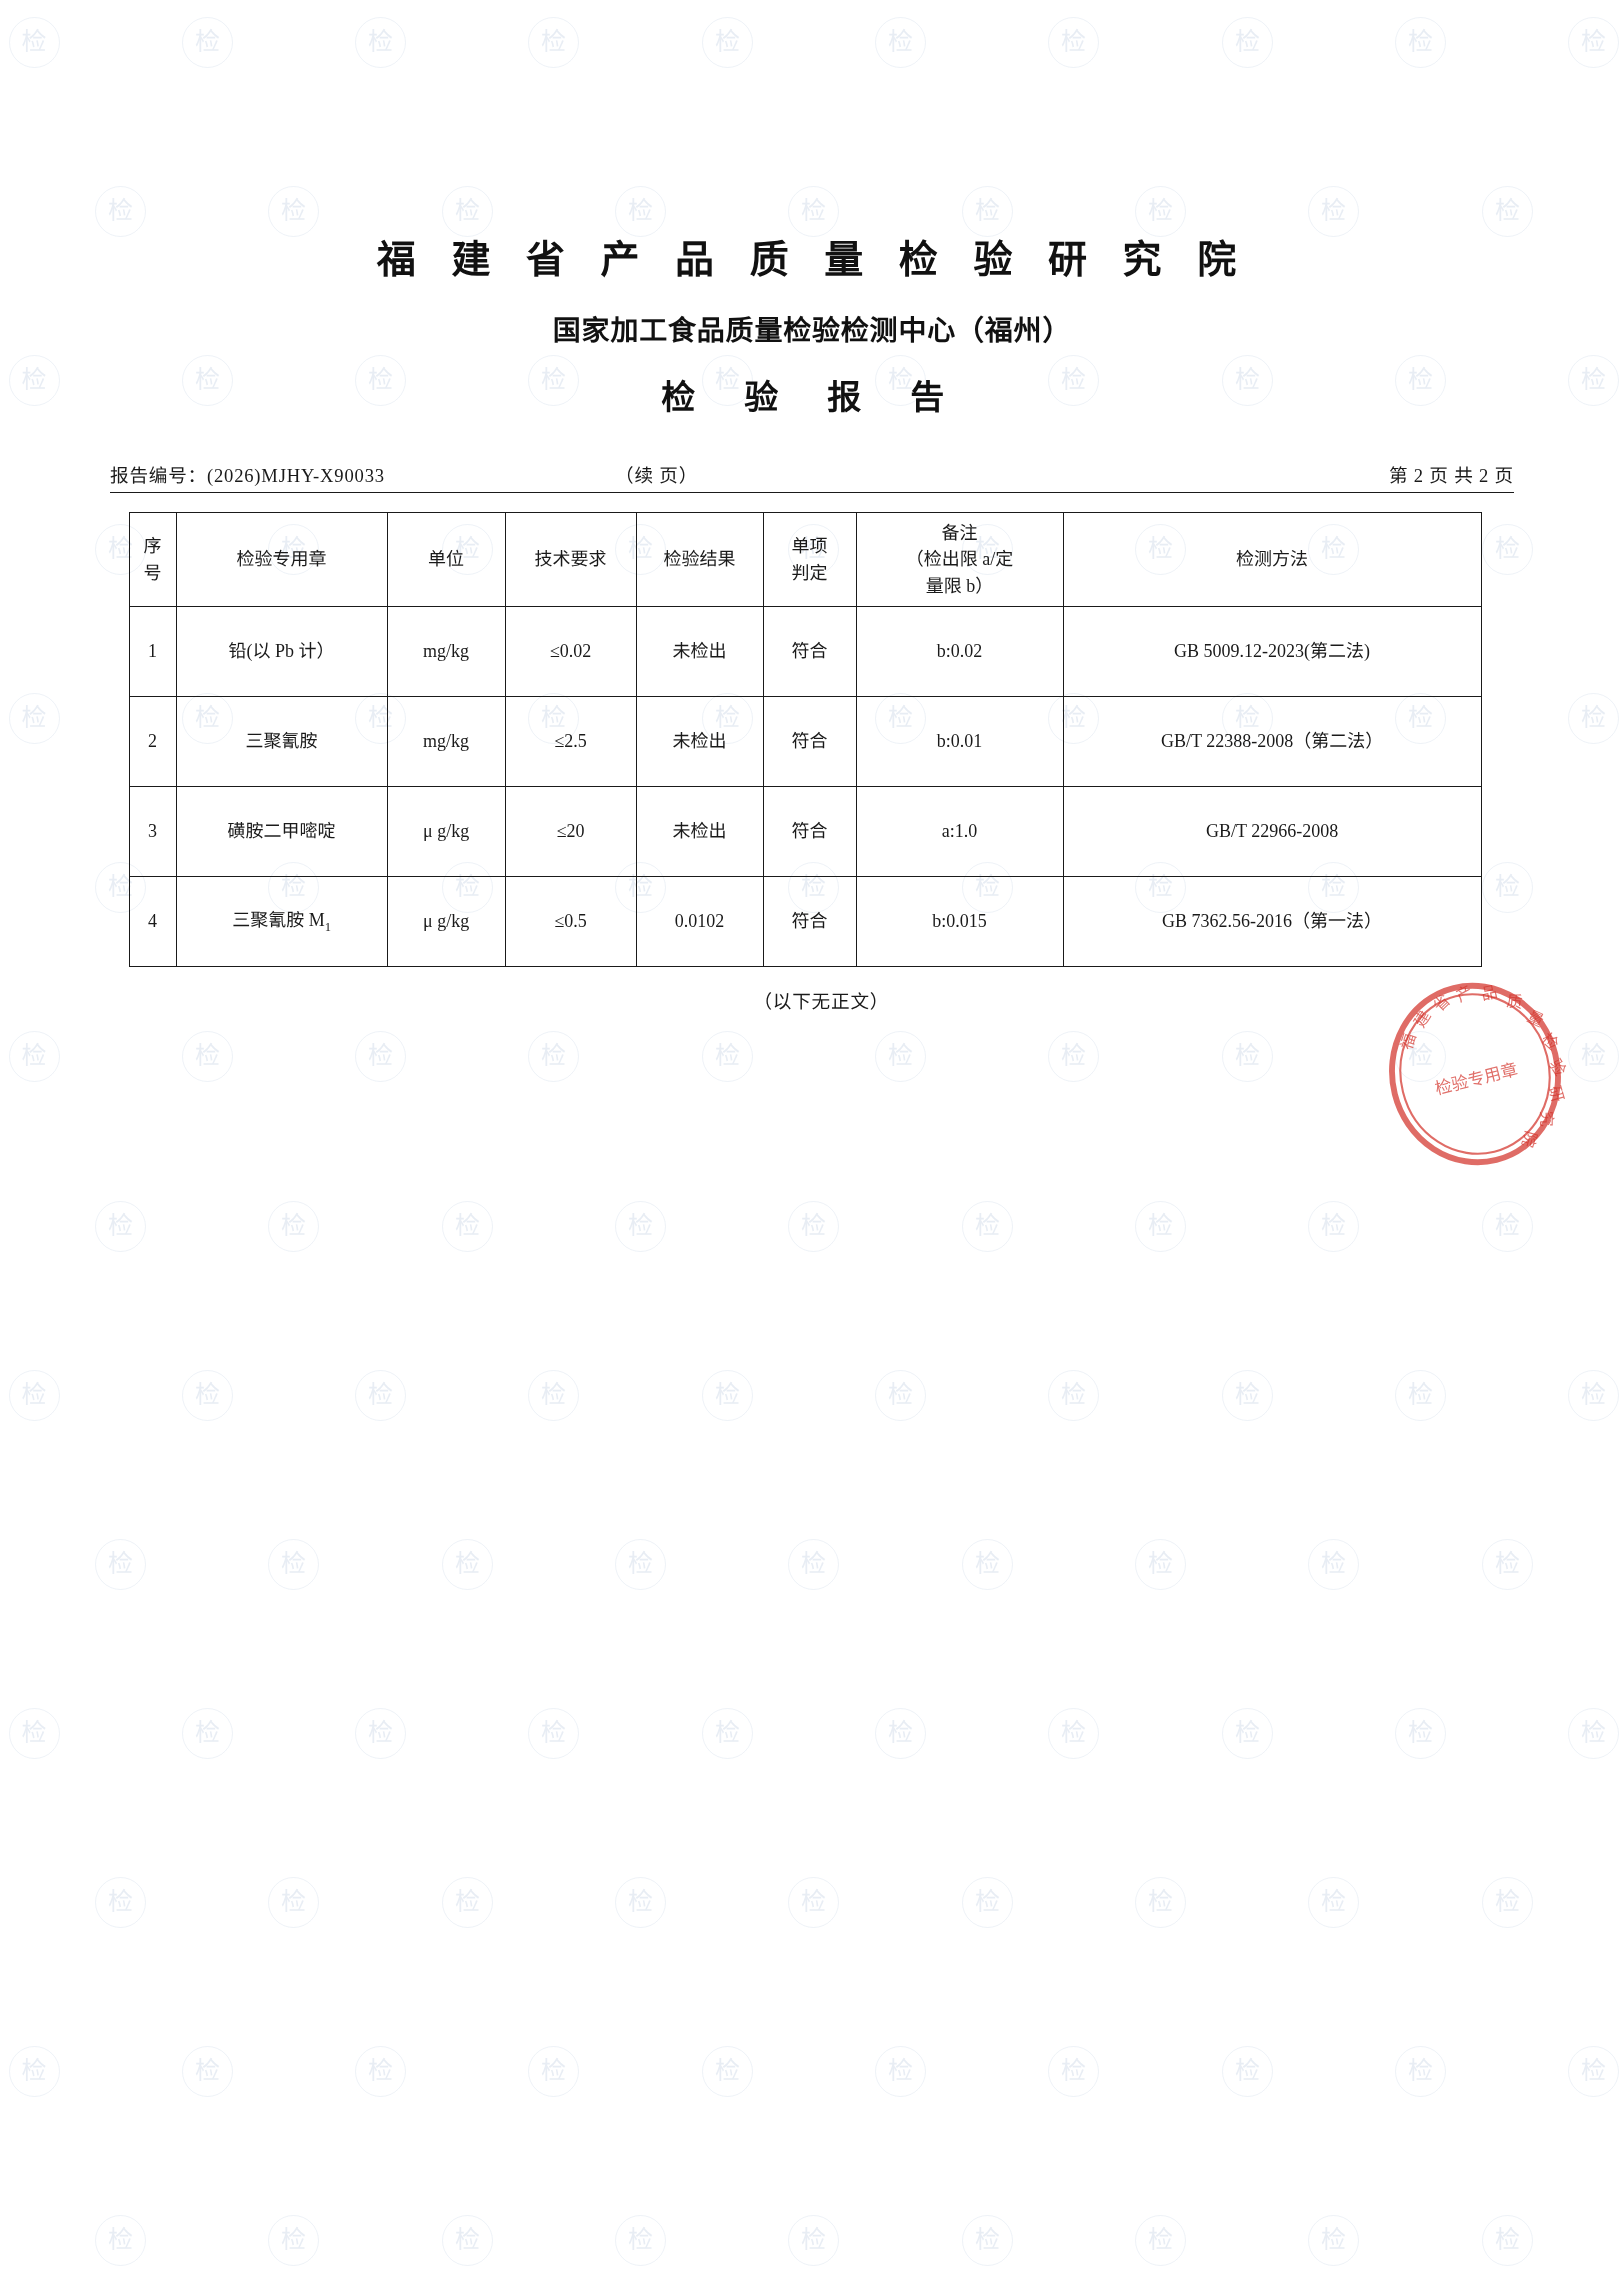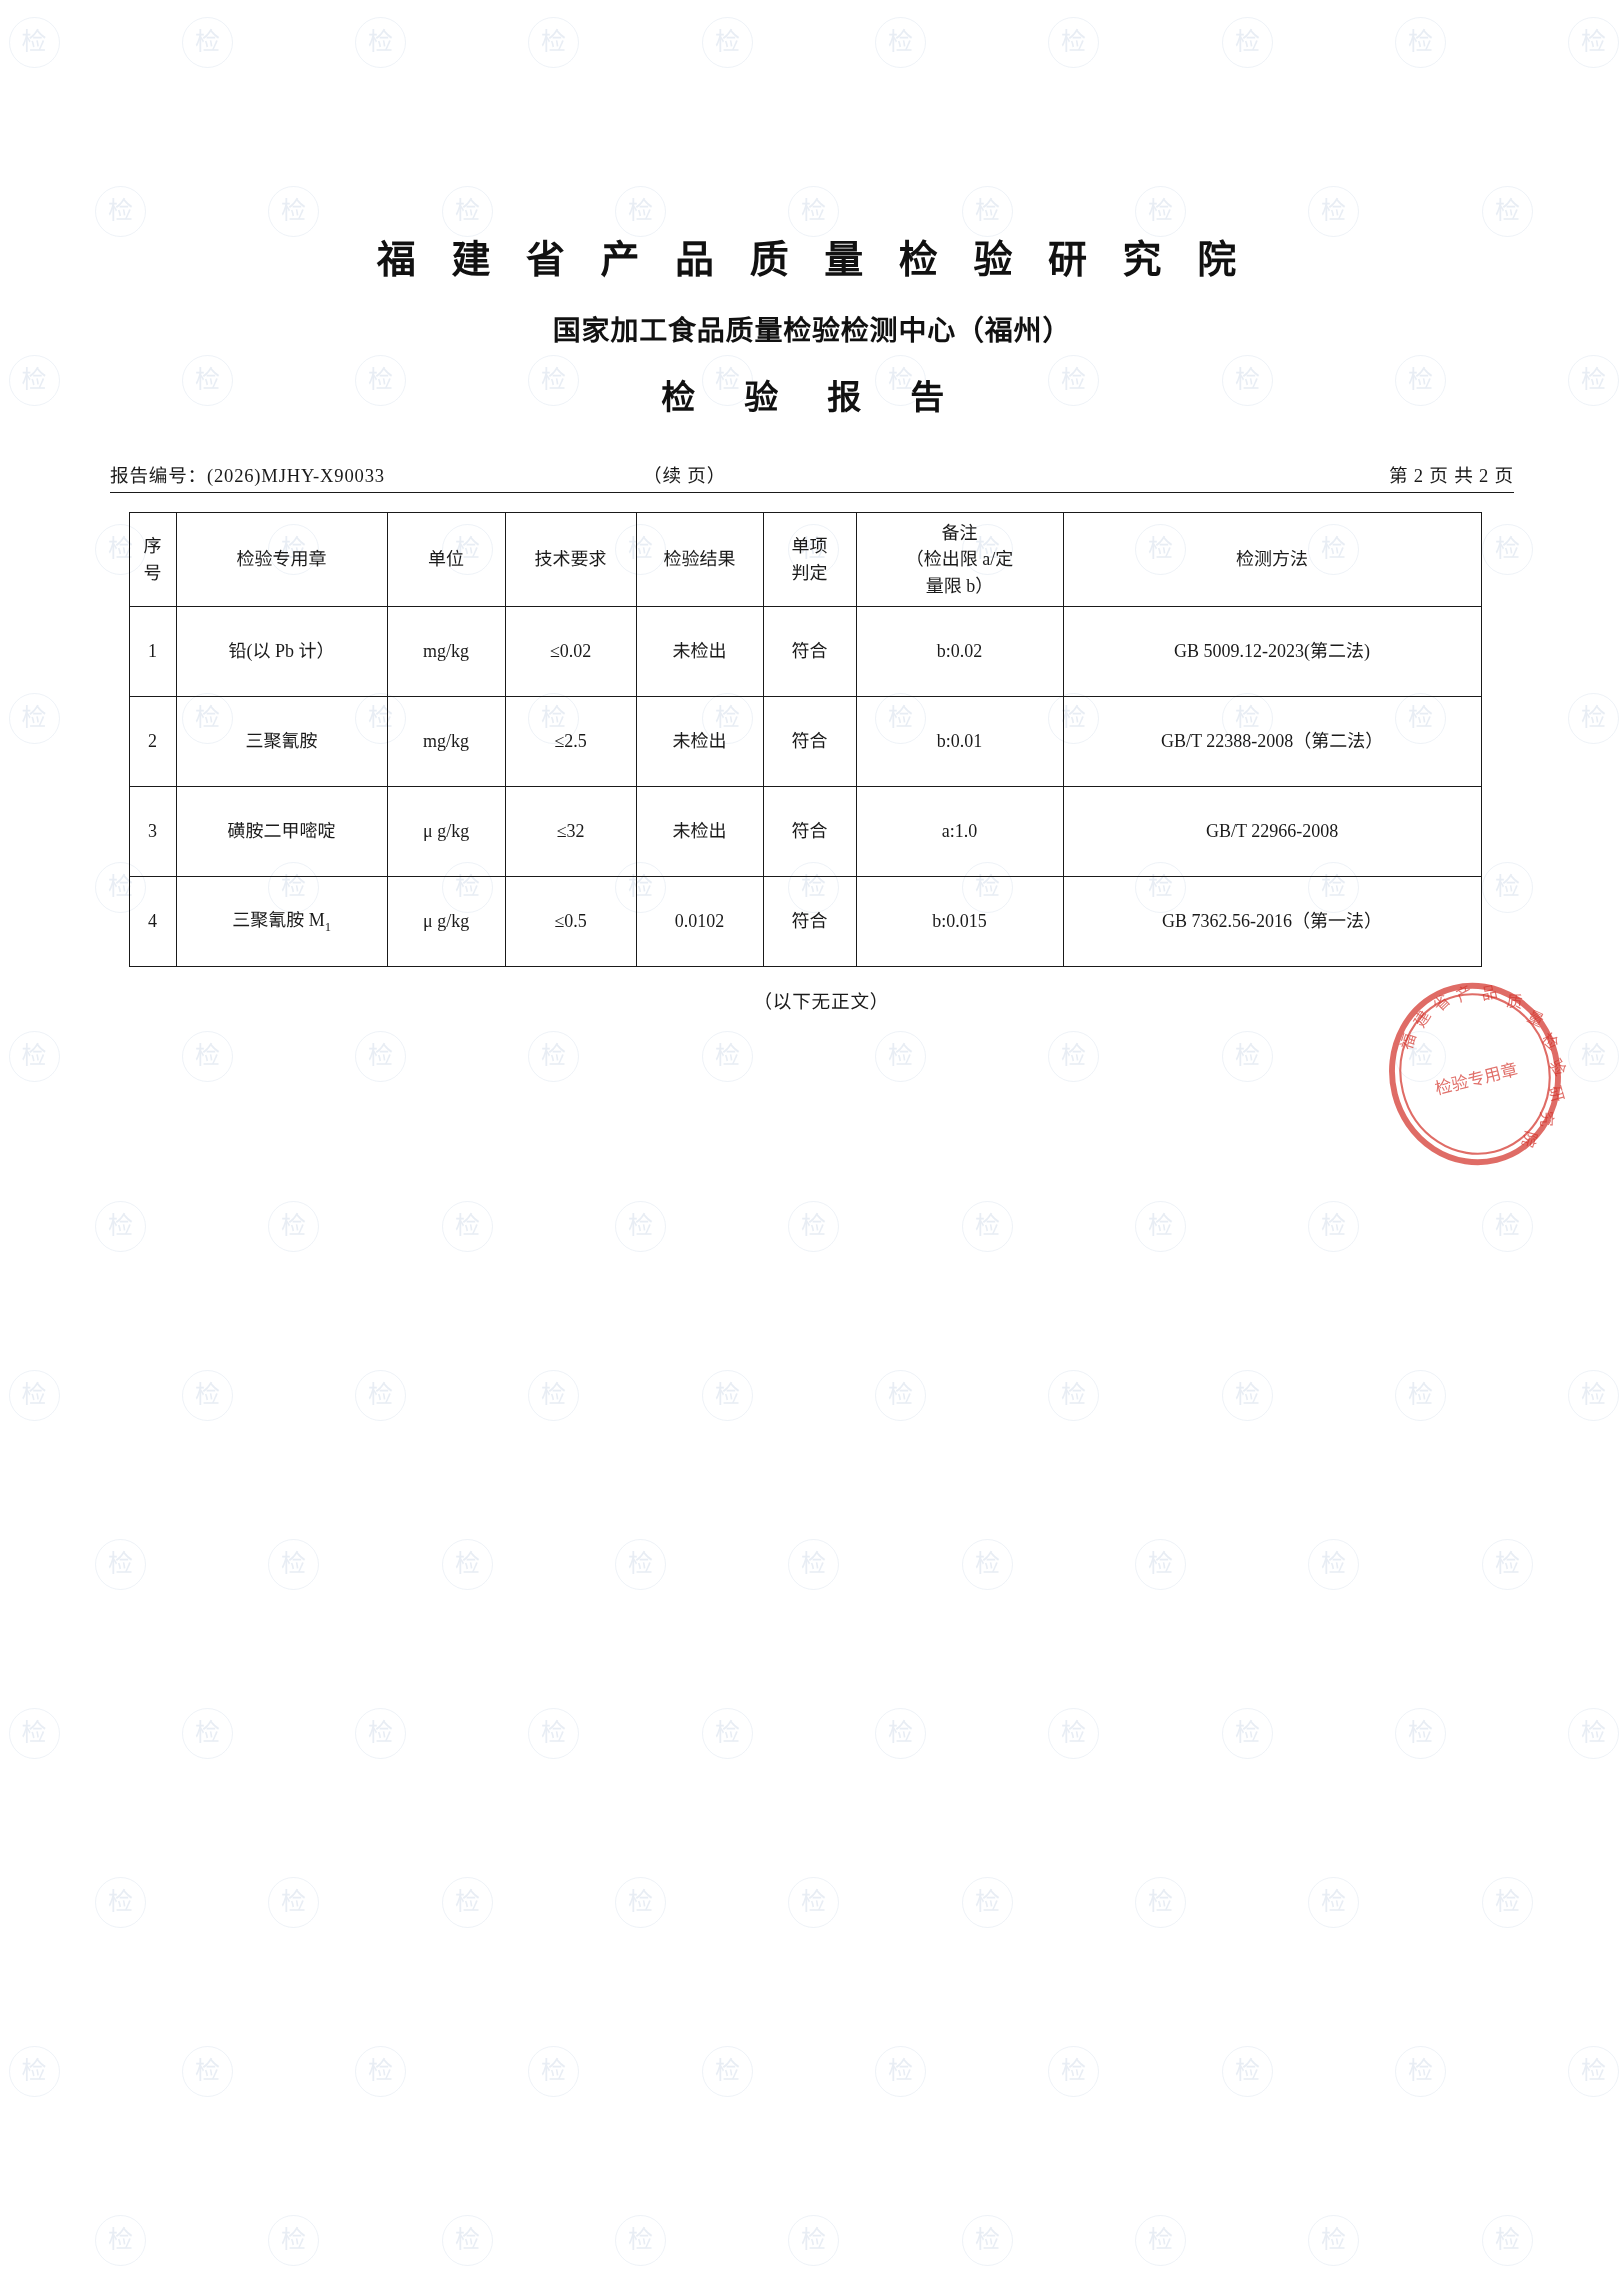--- a/index.html
+++ b/index.html
@@ -90,21 +90,21 @@
     height: 27px;
   }
   .meta-no {
     position: absolute;
     left: 0;
     white-space: nowrap;
     letter-spacing: 0.8px;
   }
   .meta-continued {
     position: absolute;
-    left: 533px;
+    left: 505px;
     white-space: nowrap;
     letter-spacing: 0.8px;
   }
   .meta-pages {
     position: absolute;
     right: 0;
     white-space: nowrap;
     letter-spacing: 0.8px;
   }
   .meta-rule {
@@ -379,21 +379,21 @@
             <td>≤2.5</td>
             <td>未检出</td>
             <td>符合</td>
             <td>b:0.01</td>
             <td>GB/T 22388-2008（第二法）</td>
           </tr>
           <tr>
             <td>3</td>
             <td class="cell-item">磺胺二甲嘧啶</td>
             <td>μ g/kg</td>
-            <td>≤32</td>
+            <td>≤20</td>
             <td>未检出</td>
             <td>符合</td>
             <td>a:1.0</td>
             <td>GB/T 22966-2008</td>
           </tr>
           <tr>
             <td>4</td>
             <td class="cell-item"><span>三聚氰胺 M</span><span class="sub">1</span></td>
             <td>μ g/kg</td>
             <td>≤0.5</td>

